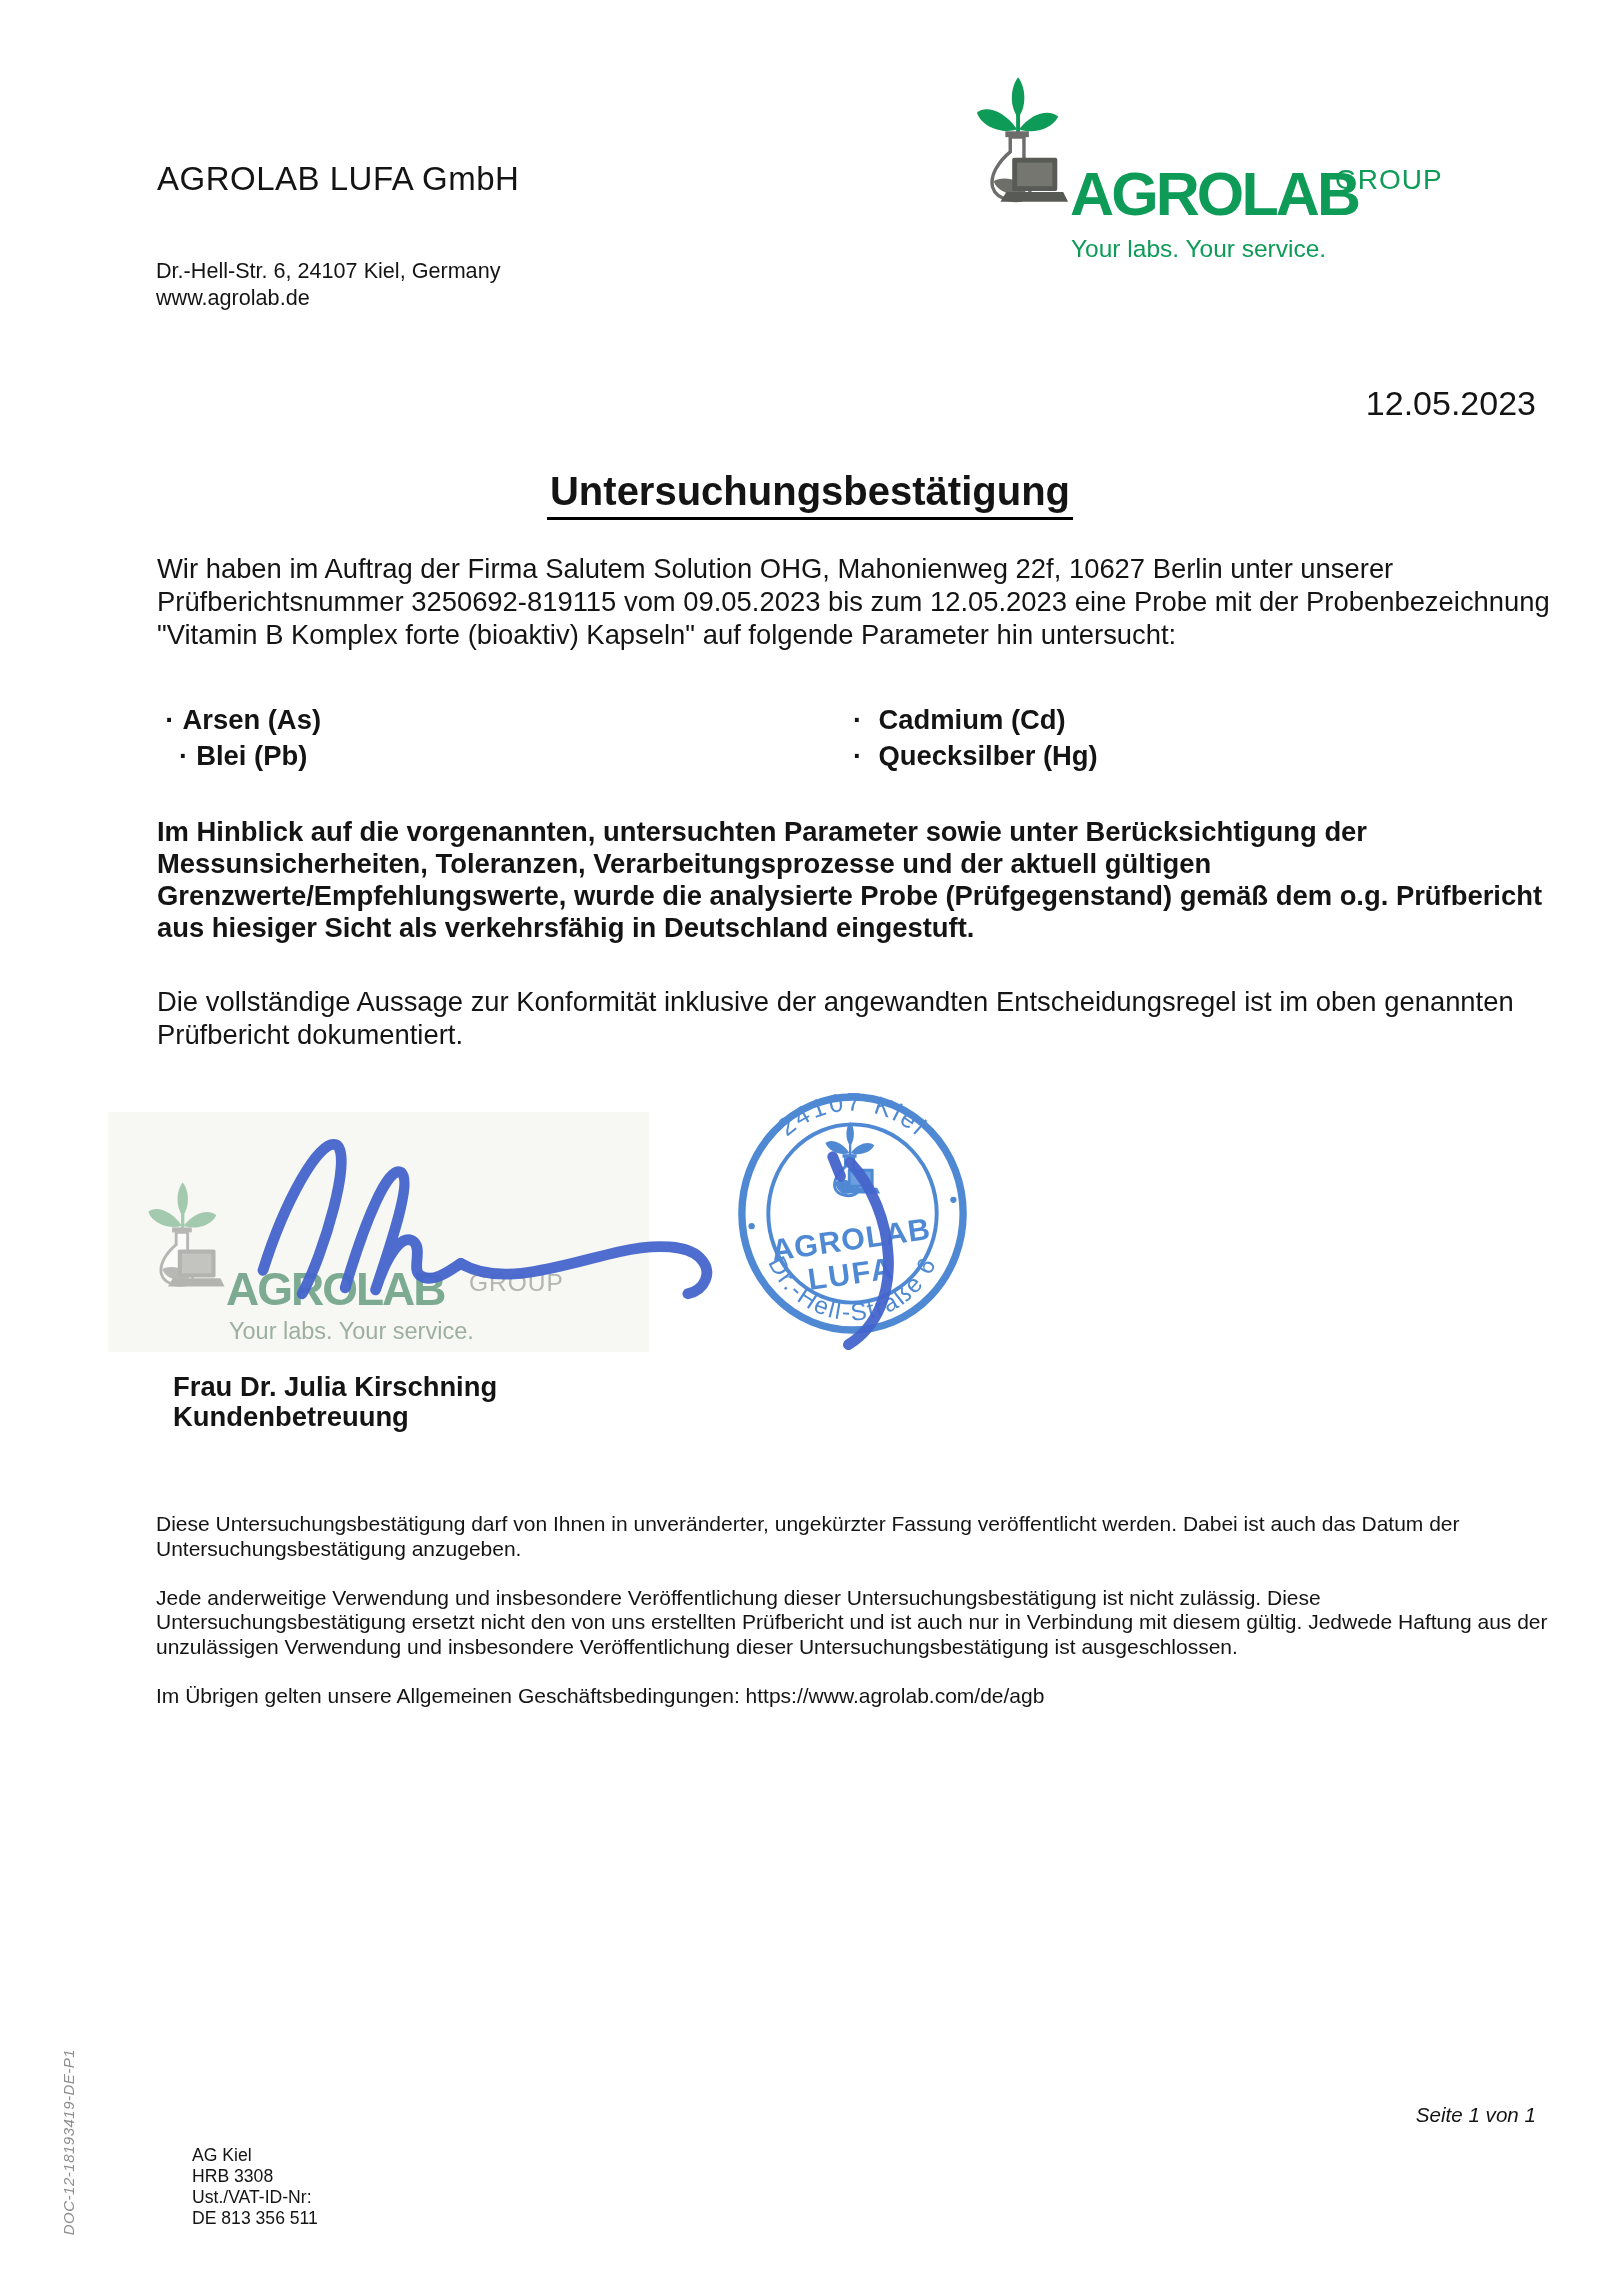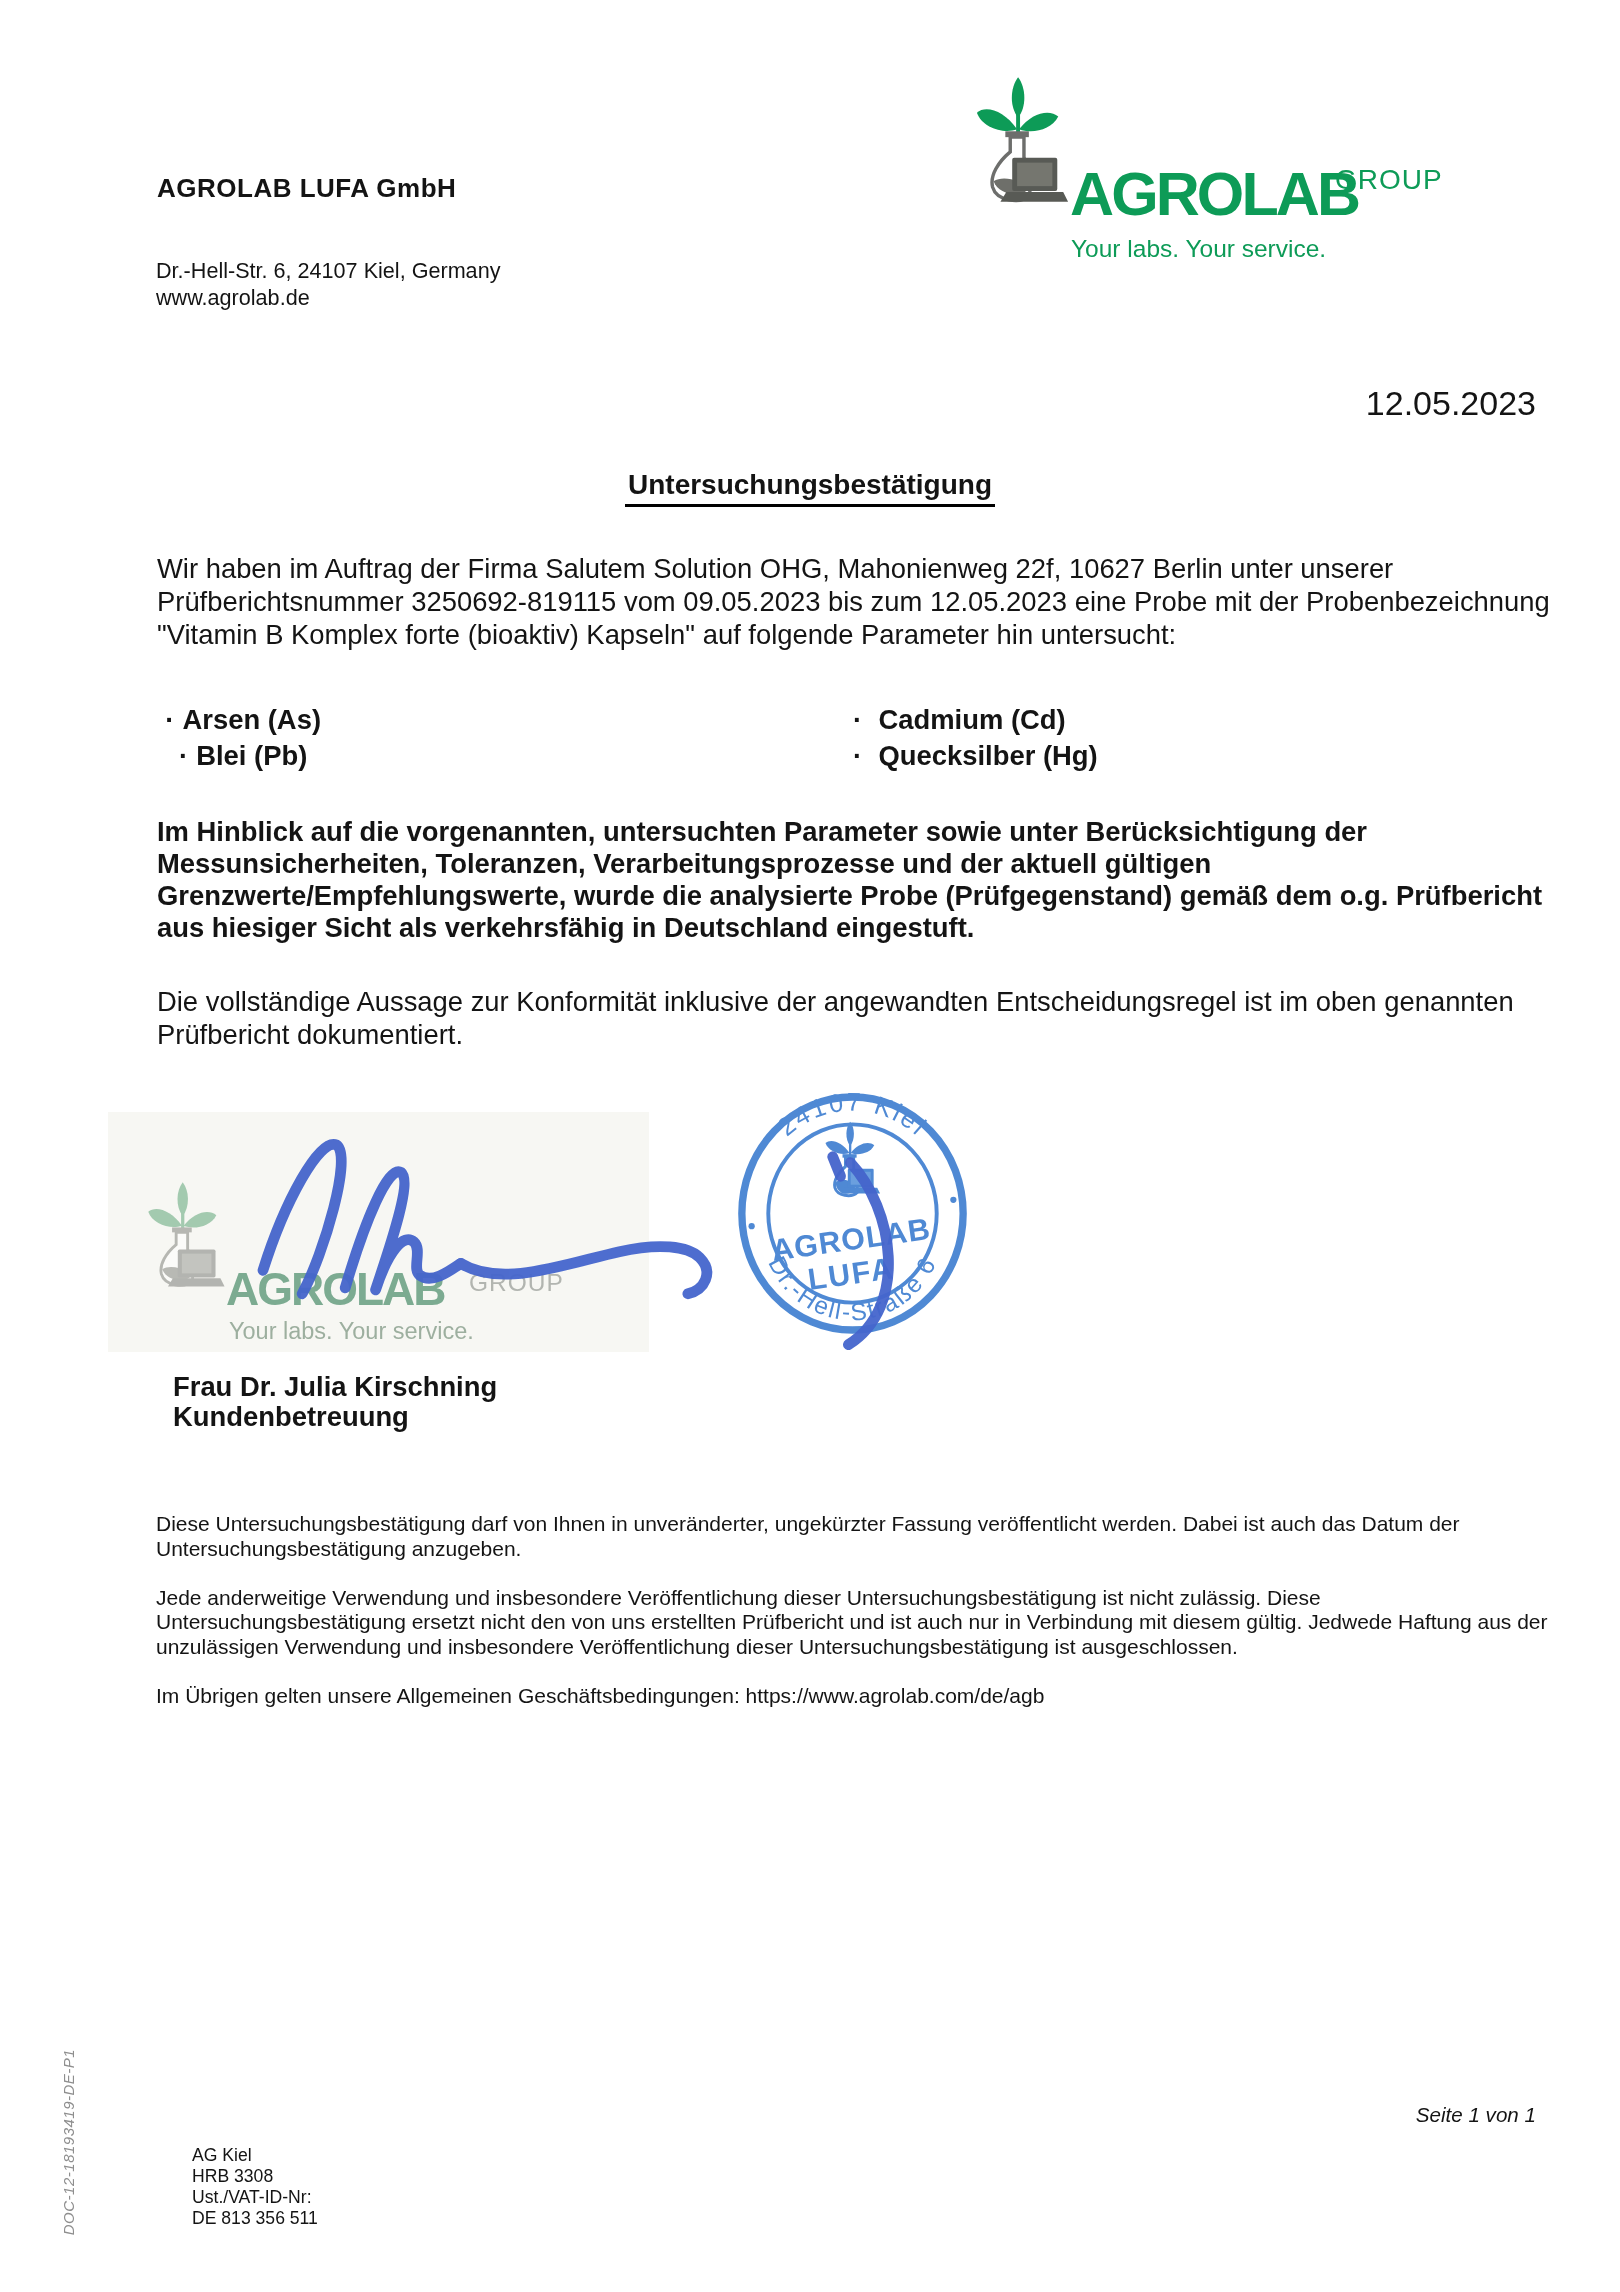--- a/index.html
+++ b/index.html
@@ -1,29 +1,29 @@
 <!DOCTYPE html>
 <html><head>
 <meta charset="utf-8">
 <style>
   html,body{margin:0;padding:0;background:#e8e8e8;}
   .page{
     position:relative;width:1620px;height:2293px;background:#ffffff;
     font-family:"Liberation Sans",sans-serif;color:#141414;margin:0 auto;overflow:hidden;
   }
   
-  .company-name{position:absolute;left:157px;top:173px;font-size:26px;font-weight:bold;letter-spacing:0.5px;}
+  .company-name{position:absolute;left:157px;top:160px;font-size:33px;font-weight:normal;letter-spacing:0.5px;}
   .address{position:absolute;left:156px;top:258px;font-size:21.6px;line-height:26.5px;}
   .logo-icon{position:absolute;left:973px;top:71px;width:98px;height:147px;}
   .logo-word{position:absolute;left:1070px;top:159px;font-size:61px;font-weight:bold;letter-spacing:-2.9px;}
   .logo-group{position:absolute;left:1335px;top:164px;font-size:28px;font-weight:normal;letter-spacing:1px;}
   .logo-tagline{position:absolute;left:1071px;top:235px;font-size:24.5px;}
   
   .doc-date{position:absolute;right:84px;top:384px;font-size:34px;}
-  .doc-title{position:absolute;left:0;right:0;top:469px;text-align:center;font-size:28px;font-weight:bold;margin:0;}
+  .doc-title{position:absolute;left:0;right:0;top:469px;text-align:center;font-size:40px;font-weight:bold;margin:0;}
   .doc-title span{display:inline-block;border-bottom:3.9px solid #000;padding:0 2.9px 2.9px 2.9px;}
   
   .par{position:absolute;left:157px;margin:0;font-size:27.4px;line-height:33px;}
   .par-intro{top:552px;width:1400px;}
   .par-bold{top:816px;width:1404px;font-weight:bold;line-height:32px;}
   .par-conf{top:985px;width:1416px;}
   .bullets{position:absolute;top:702px;left:0;width:100%;}
   .bullet-col{position:absolute;margin:0;padding:0;list-style:none;font-size:27.4px;font-weight:bold;line-height:36px;}
   .bullet-col.c1{left:157px;text-align:center;}
   .bullet-col.c2{left:853px;}

